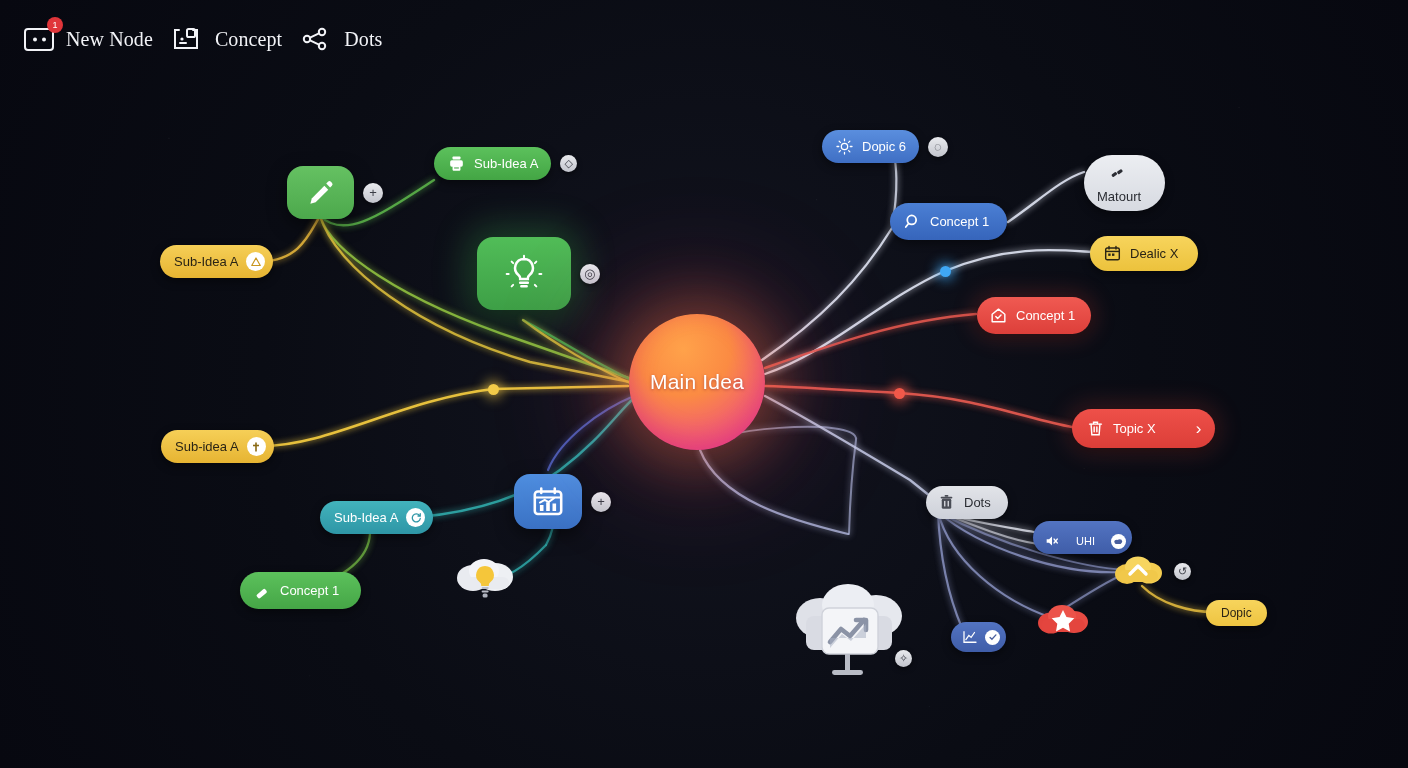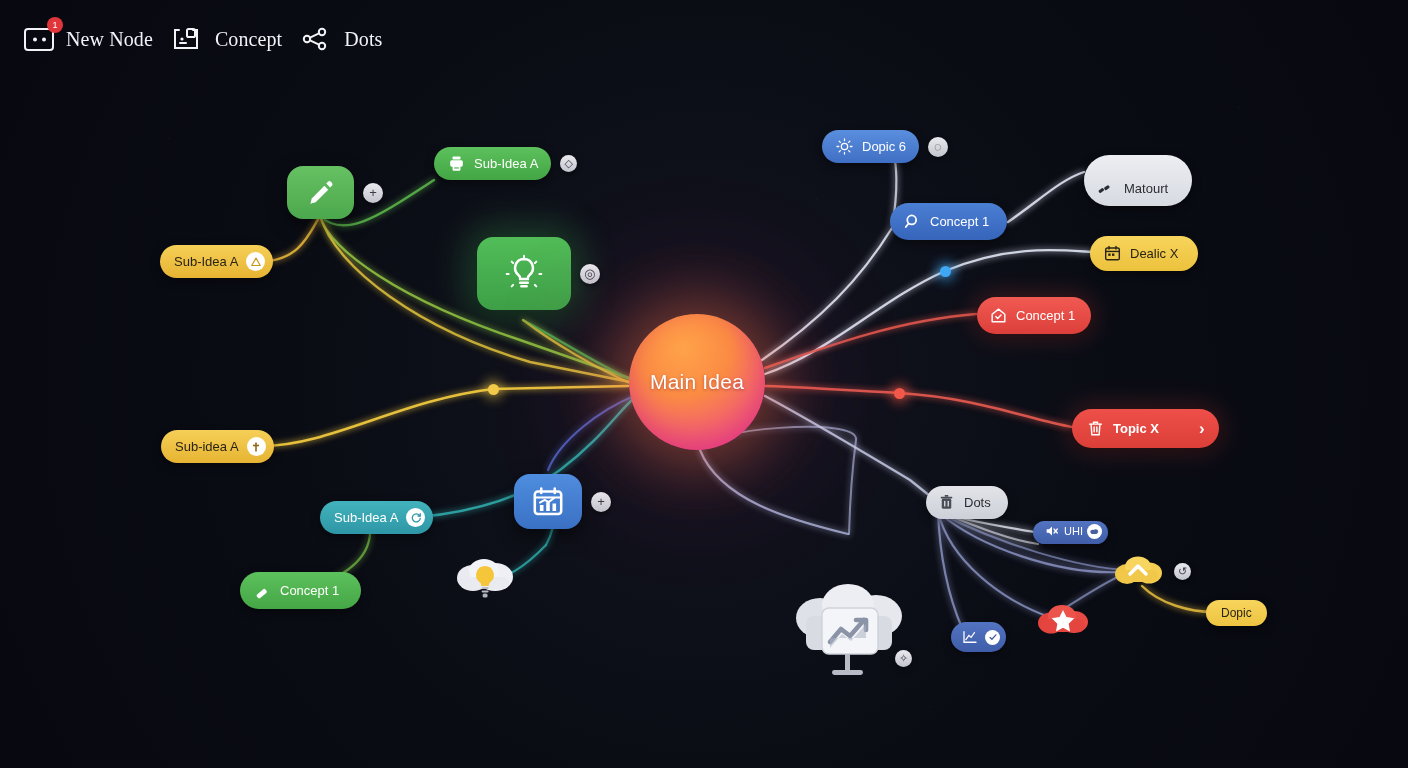--- a/index.html
+++ b/index.html
@@ -283,21 +283,21 @@
       <svg class="ico" viewBox="0 0 24 24" fill="none" stroke="#fff" stroke-width="1.6" stroke-linecap="round">
         <circle cx="12" cy="12" r="4"></circle>
         <path d="M12 2.5v2.2M12 19.3v2.2M2.5 12h2.2M19.3 12h2.2M5.2 5.2l1.6 1.6M17.2 17.2l1.6 1.6M18.8 5.2l-1.6 1.6M6.8 17.2l-1.6 1.6"></path>
       </svg>
       <span class="txt">Dopic 6</span>
     </div>
     <div class="handle">◌</div>
   </div>
 
   <div class="node" style="left:1084px; top:155px;">
-    <div class="pill" style="background:linear-gradient(180deg,#eceef2,#d7dae1); color:#2b2d33; padding:24px 24px 8px 13px;">
+    <div class="pill" style="background:linear-gradient(180deg,#eceef2,#d7dae1); color:#2b2d33; padding:8px 24px 8px 13px;flex-direction:column;">
       <svg class="ico" viewBox="0 0 24 24" fill="#2b2d33">
         <rect x="2" y="12.5" width="7" height="4" rx="1.4" transform="rotate(-35 5.5 14.5)"></rect>
         <rect x="9" y="9" width="7" height="4" rx="1.4" transform="rotate(-35 12.5 11)"></rect>
       </svg>
       <span class="txt">Matourt</span>
     </div>
   </div>
 
   <div class="node" style="left:890px; top:203px;">
     <div class="pill" style="background:linear-gradient(180deg,#4b7fd4,#3665bb); color:#fff; padding:9px 18px 9px 13px;">
@@ -326,21 +326,21 @@
     <div class="pill" style="background:linear-gradient(180deg,#f05a52,#dd3f3a); color:#fff; padding:9px 16px 9px 12px;
          box-shadow:0 0 22px 4px rgba(230,70,60,.22), 0 3px 10px rgba(0,0,0,.45);">
       <svg class="ico" viewBox="0 0 24 24" fill="none" stroke="#fff" stroke-width="1.8" stroke-linecap="round" stroke-linejoin="round">
         <path d="M4 10.5L12 4l8 6.5V20H4z"></path>
           <path d="M8.6 13.4l2.3 2.3 4.3-4.3"></path>
       </svg>
       <span class="txt">Concept 1</span>
     </div>
   </div>
 
-  <div class="node" style="left:1072px; top:409px;font-weight:bold;">
+  <div class="node" style="left:1072px; top:409px;">
     <div class="pill" style="background:linear-gradient(180deg,#ee5049,#dc3e38); color:#fff; padding:10px 14px;
          box-shadow:0 0 24px 5px rgba(230,70,60,.2), 0 3px 10px rgba(0,0,0,.45);">
       <svg class="ico" viewBox="0 0 24 24" fill="none" stroke="#fff" stroke-width="1.8" stroke-linecap="round">
         <path d="M4.5 6.5h15M9.5 6.5V4.2h5v2.3"></path>
           <path d="M6.4 6.5l1 13.3h9.2l1-13.3"></path>
           <path d="M10.3 10v6M13.7 10v6"></path>
       </svg>
       <span class="txt">Topic X</span>
       <span style="width:24px;"></span>
       <span style="font-size:17px; line-height:1;">›</span>
@@ -354,21 +354,21 @@
           <rect x="4.6" y="4.6" width="14.8" height="2.4" rx="1.2"></rect>
         <rect x="9.6" y="2.6" width="4.8" height="2.2" rx="1"></rect>
         <rect x="9" y="10" width="1.6" height="7" fill="#e2e4e9"></rect>
           <rect x="13.4" y="10" width="1.6" height="7" fill="#e2e4e9"></rect>
       </svg>
       <span class="txt">Dots</span>
     </div>
   </div>
 
   <div class="node" style="left:1033px; top:521px;">
-    <div class="pill" style="background:linear-gradient(180deg,#5374c2,#3f5da8); color:#fff; padding:2px 6px 5px 11px; font-size:11px; gap:4px;">
+    <div class="pill" style="background:linear-gradient(180deg,#5374c2,#3f5da8); color:#fff; padding:12px 6px 5px 11px; font-size:11px; gap:16px;">
       <svg class="ico" style="width:16px;height:16px;" viewBox="0 0 24 24" fill="#fff">
         <path d="M4 9.2h3.6L12 5.2v13.6L7.6 14.8H4z"></path>
         <path d="M15 9l5 6M20 9l-5 6" stroke="#fff" stroke-width="1.8" fill="none" stroke-linecap="round"></path>
       </svg>
       <span class="txt">UHI</span>
       <span class="inbadge" style="width:15px;height:15px;">
         <svg width="10" height="10" viewBox="0 0 24 24" fill="#4a5f9e">
             <ellipse cx="9" cy="14" rx="6" ry="5"></ellipse>
             <ellipse cx="16" cy="13" rx="6" ry="5"></ellipse>
             <rect x="5" y="13" width="15" height="6" rx="3"></rect>

